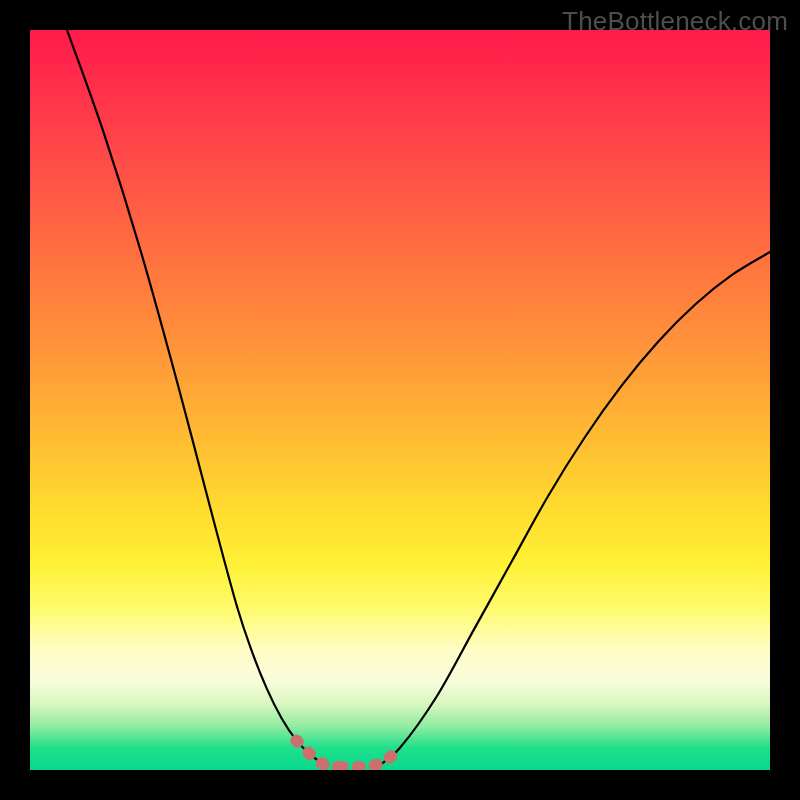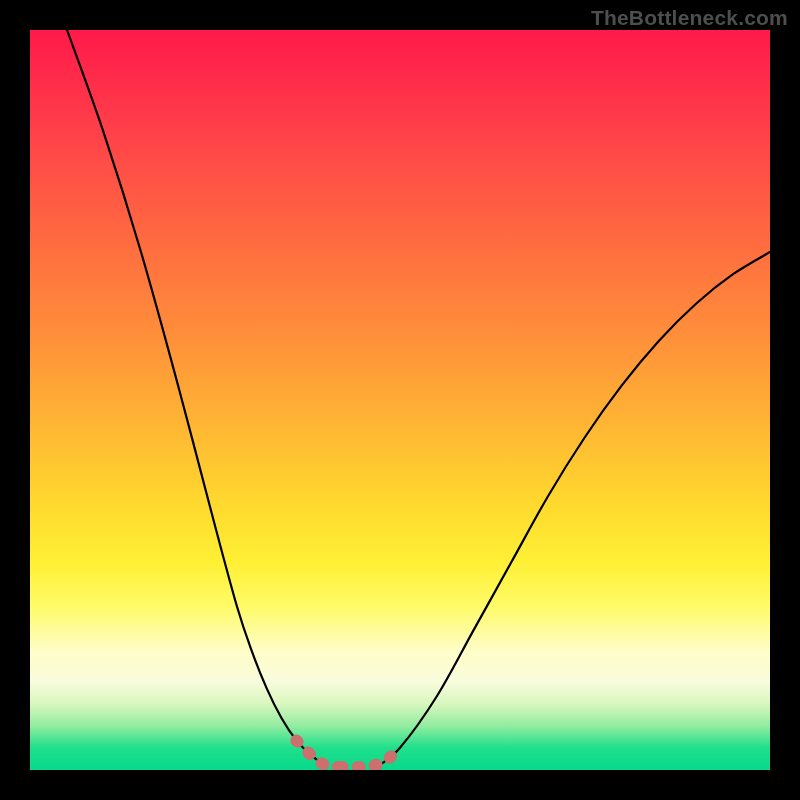--- a/index.html
+++ b/index.html
@@ -15,22 +15,22 @@
     position: relative;
     width: 800px;
     height: 800px;
     background: #000;
   }
   .watermark {
     position: absolute;
     top: 6px;
     right: 12px;
     color: #4e4e4e;
-    font-size: 21px;
-    font-weight: 700;
+    font-size: 26px;
+    font-weight: 400;
     letter-spacing: 0.2px;
     z-index: 5;
   }
   .plot {
     position: absolute;
     left: 30px;
     top: 30px;
     width: 740px;
     height: 740px;
     

